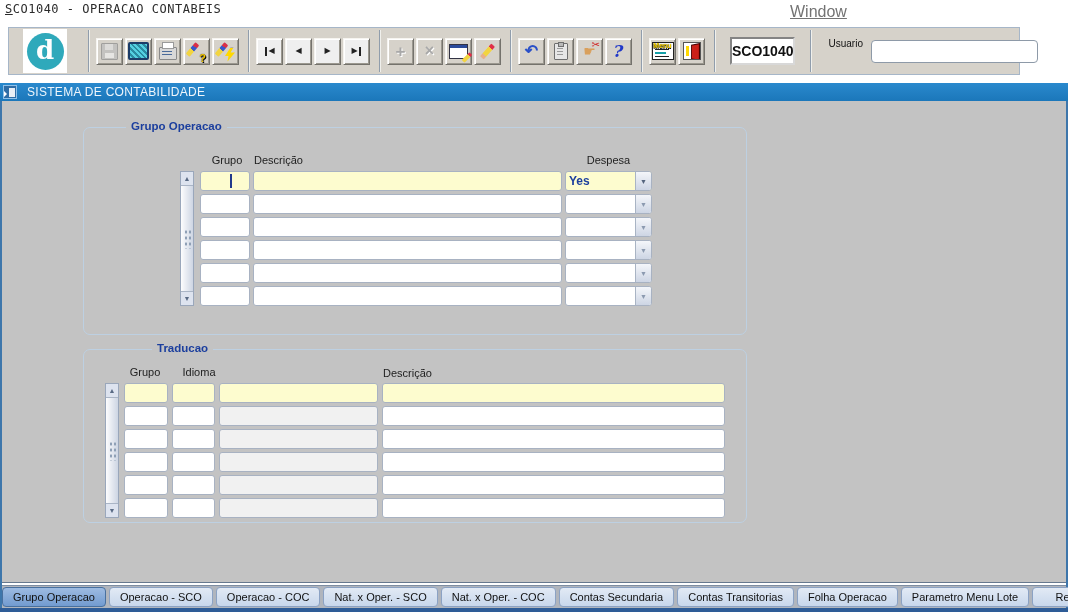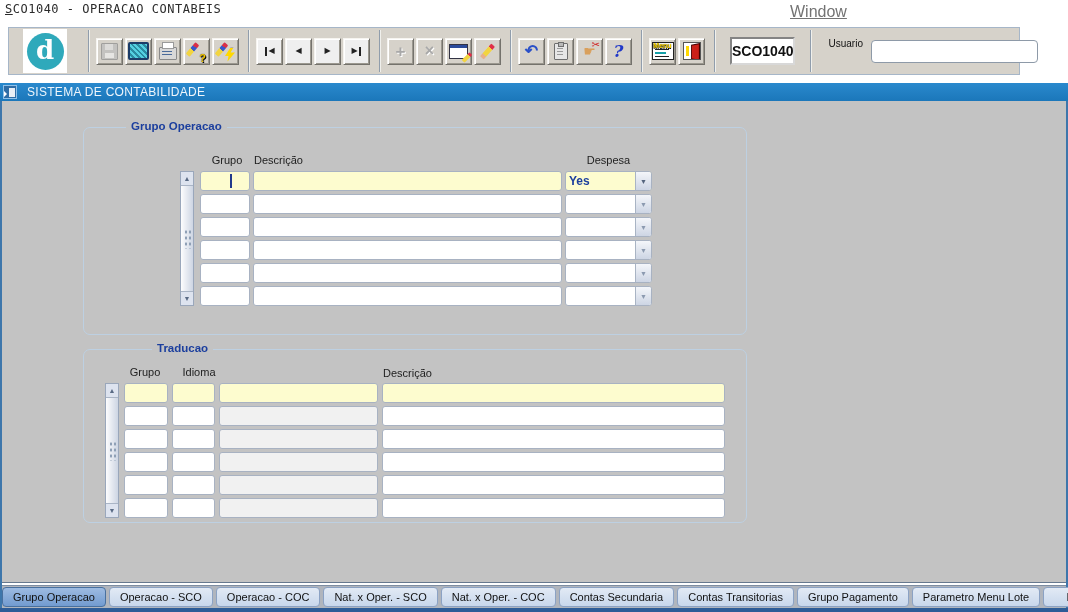--- a/index.html
+++ b/index.html
@@ -367,20 +367,20 @@
   <div class="tab">Operacao - COC</div>
 
   <div class="tab">Nat. x Oper. - SCO</div>
 
   <div class="tab">Nat. x Oper. - COC</div>
 
   <div class="tab">Contas Secundaria</div>
 
   <div class="tab">Contas Transitorias</div>
 
-  <div class="tab">Grupo Pagamento</div>
+  <div class="tab">Folha Operacao</div>
 
   <div class="tab">Parametro Menu Lote</div>
 
   <div class="tab">Relatorios</div>
 </div>
   <div class="bottom-strip"></div>
 </div>
 
 </body></html>

